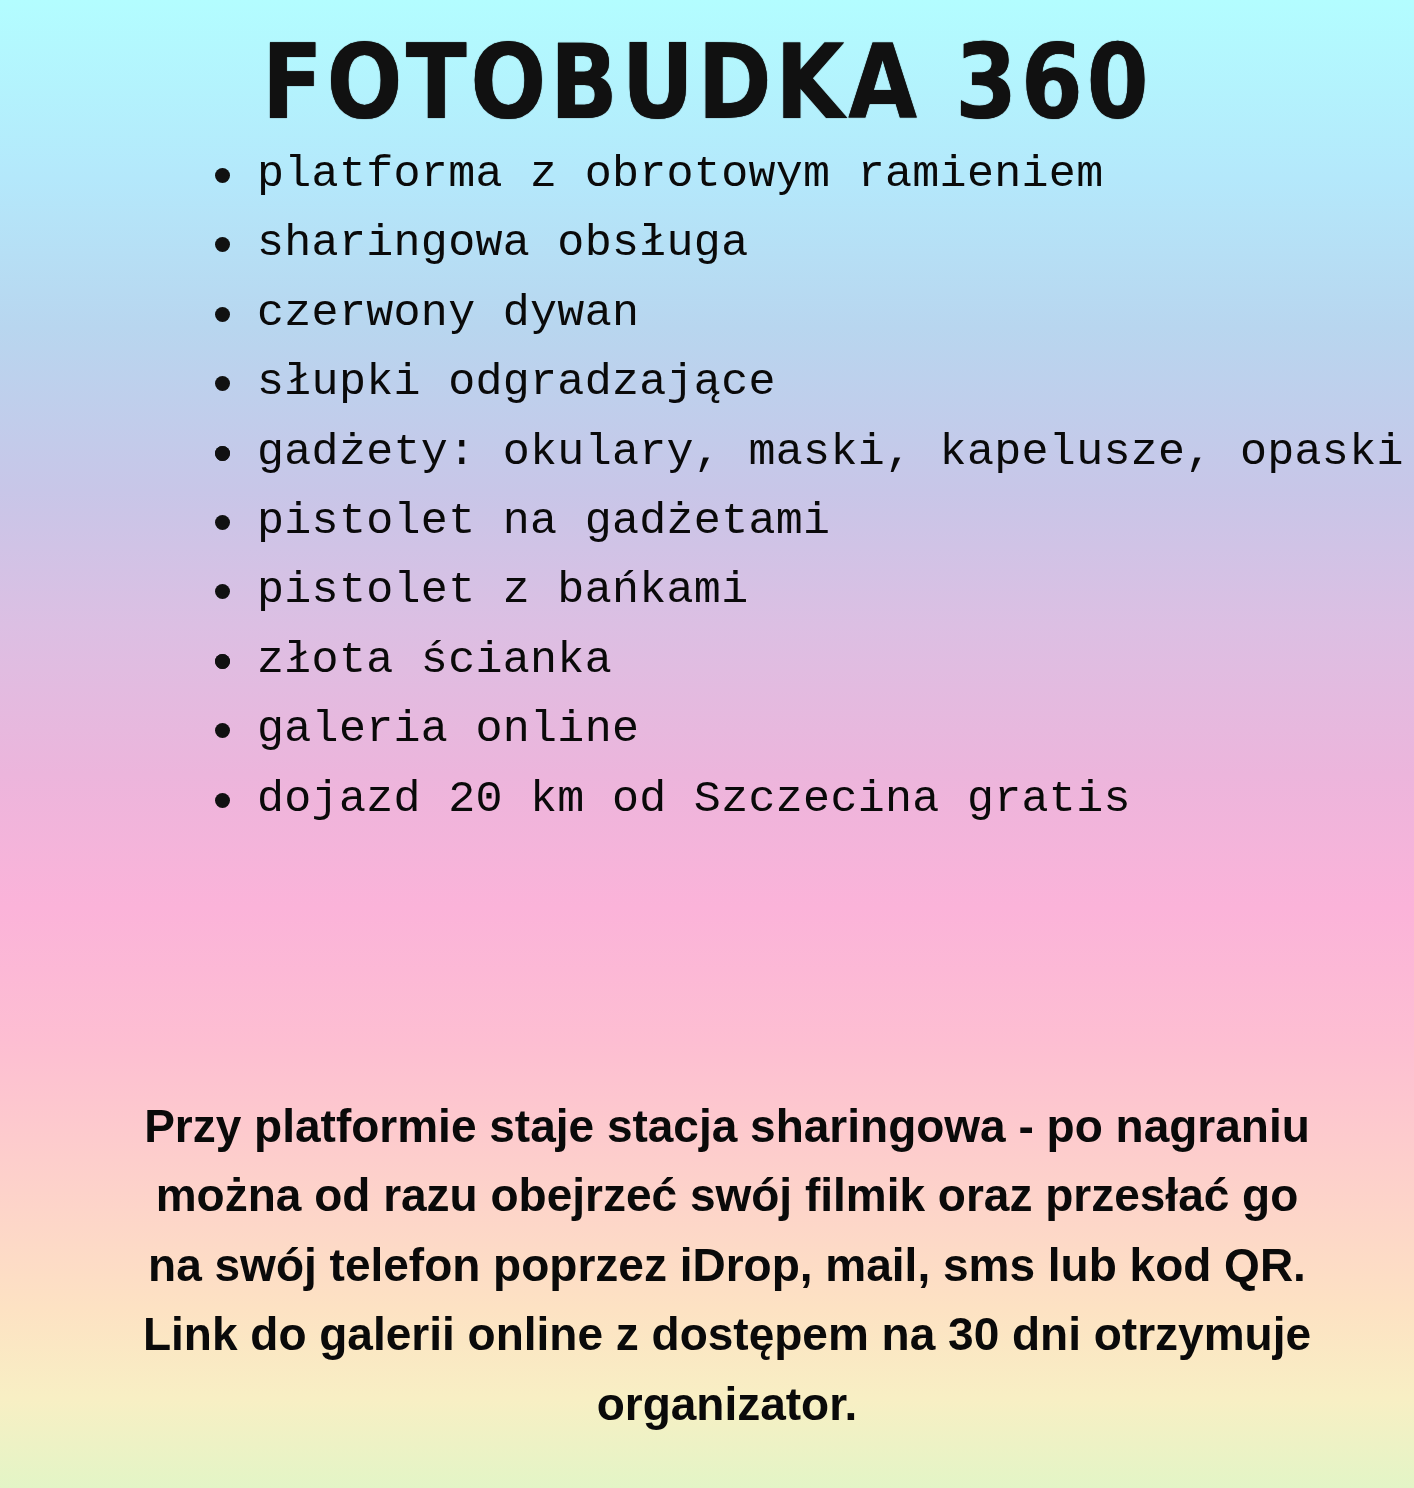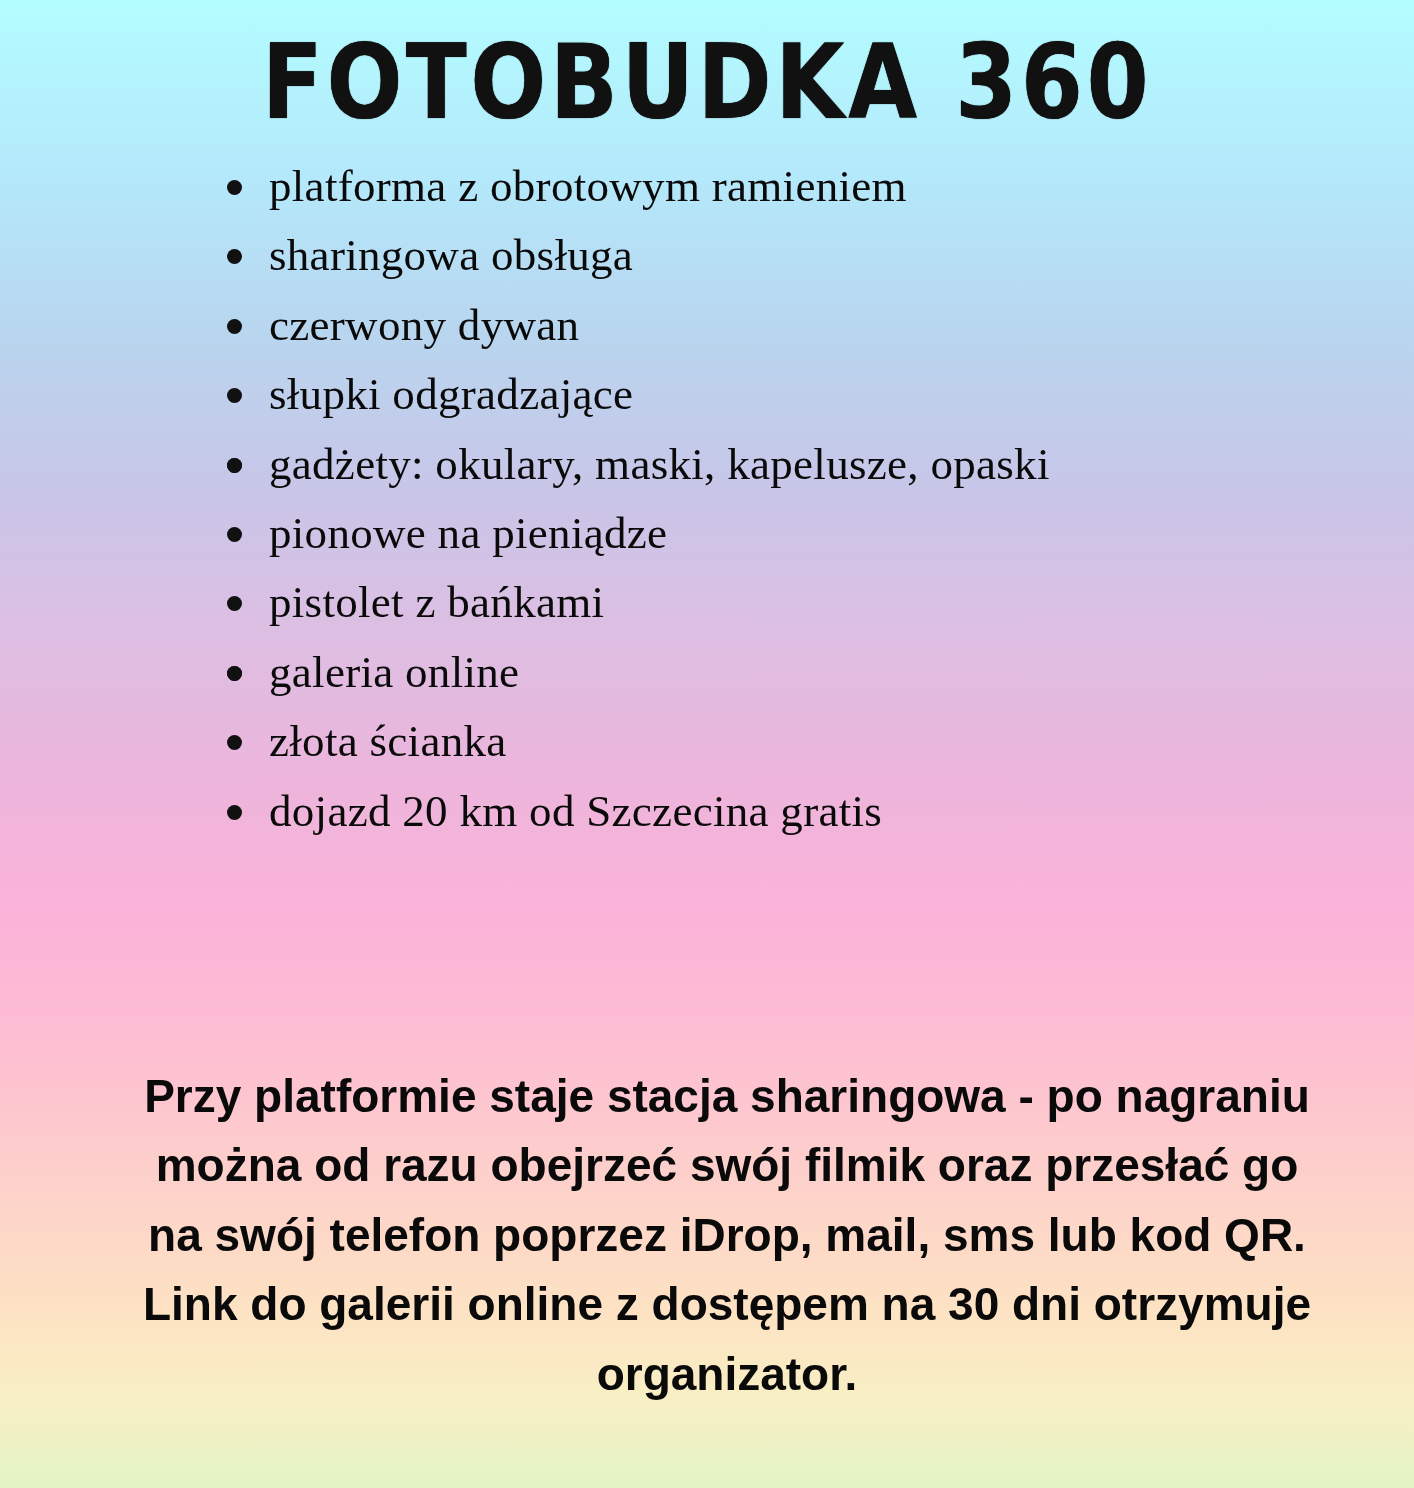--- a/index.html
+++ b/index.html
@@ -40,24 +40,24 @@
       transform: scaleX(0.86);
       transform-origin: 50% 50%;
       color: #111;
       text-shadow: 0 0 1px #000;
       margin: 0;
     }
     .features {
       position: absolute;
       left: 210px;
       top: 140px;
-      margin: 12px;
+      margin: 0;
       padding: 0;
       list-style: none;
-      font-family: Liberation Serif, serif;
+      font-family: Liberation Mono, monospace;
       font-size: 45px;
       line-height: 69.4px;
     }
     .features li {
       position: relative;
       padding-left: 47px;
       white-space: nowrap;
       letter-spacing: 0.3px;
     }
     .features li .bullet {
@@ -65,21 +65,21 @@
       left: 5px;
       top: 28px;
       width: 15px;
       height: 15px;
       border-radius: 50%;
       background: #111;
     }
     .summary {
       position: absolute;
       left: 140px;
-      top: 1062px;
+      top: 1092px;
       width: 1174px;
       margin: 0;
       text-align: center;
       font-family: "Liberation Sans", sans-serif;
       font-weight: bold;
       font-size: 46px;
       line-height: 69.4px;
       color: #0a0a0a;
     }
   </style>
@@ -88,21 +88,21 @@
 
 <h1 class="title">FOTOBUDKA 360</h1>
 
 <ul class="features">
   <li><span class="bullet"></span><span>platforma z obrotowym ramieniem</span></li>
   <li><span class="bullet"></span><span>sharingowa obsługa</span></li>
   <li><span class="bullet"></span><span>czerwony dywan</span></li>
   <li><span class="bullet"></span><span>słupki odgradzające</span></li>
   <li><span class="bullet"></span></li>
   <li><span class="bullet"></span><span>gadżety: okulary, maski, kapelusze, opaski</span></li>
-  <li><span class="bullet"></span><span>pionowe na pieniądze</span></li>
+  <li><span class="bullet"></span><span>pistolet na gadżetami</span></li>
   <li><span class="bullet"></span><span>pistolet z bańkami</span></li>
   <li><span class="bullet"></span></li>
+  <li><span class="bullet"></span><span>złota ścianka</span></li>
   <li><span class="bullet"></span><span>galeria online</span></li>
-  <li><span class="bullet"></span><span>złota ścianka</span></li>
   <li><span class="bullet"></span><span>dojazd 20 km od Szczecina gratis</span></li>
 </ul>
 
 <p class="summary">Przy platformie staje stacja sharingowa - po nagraniu można od razu obejrzeć swój filmik oraz przesłać go na swój telefon poprzez iDrop, mail, sms lub kod QR. Link do galerii online z dostępem na 30 dni otrzymuje organizator.</p>
 
 </body></html>

